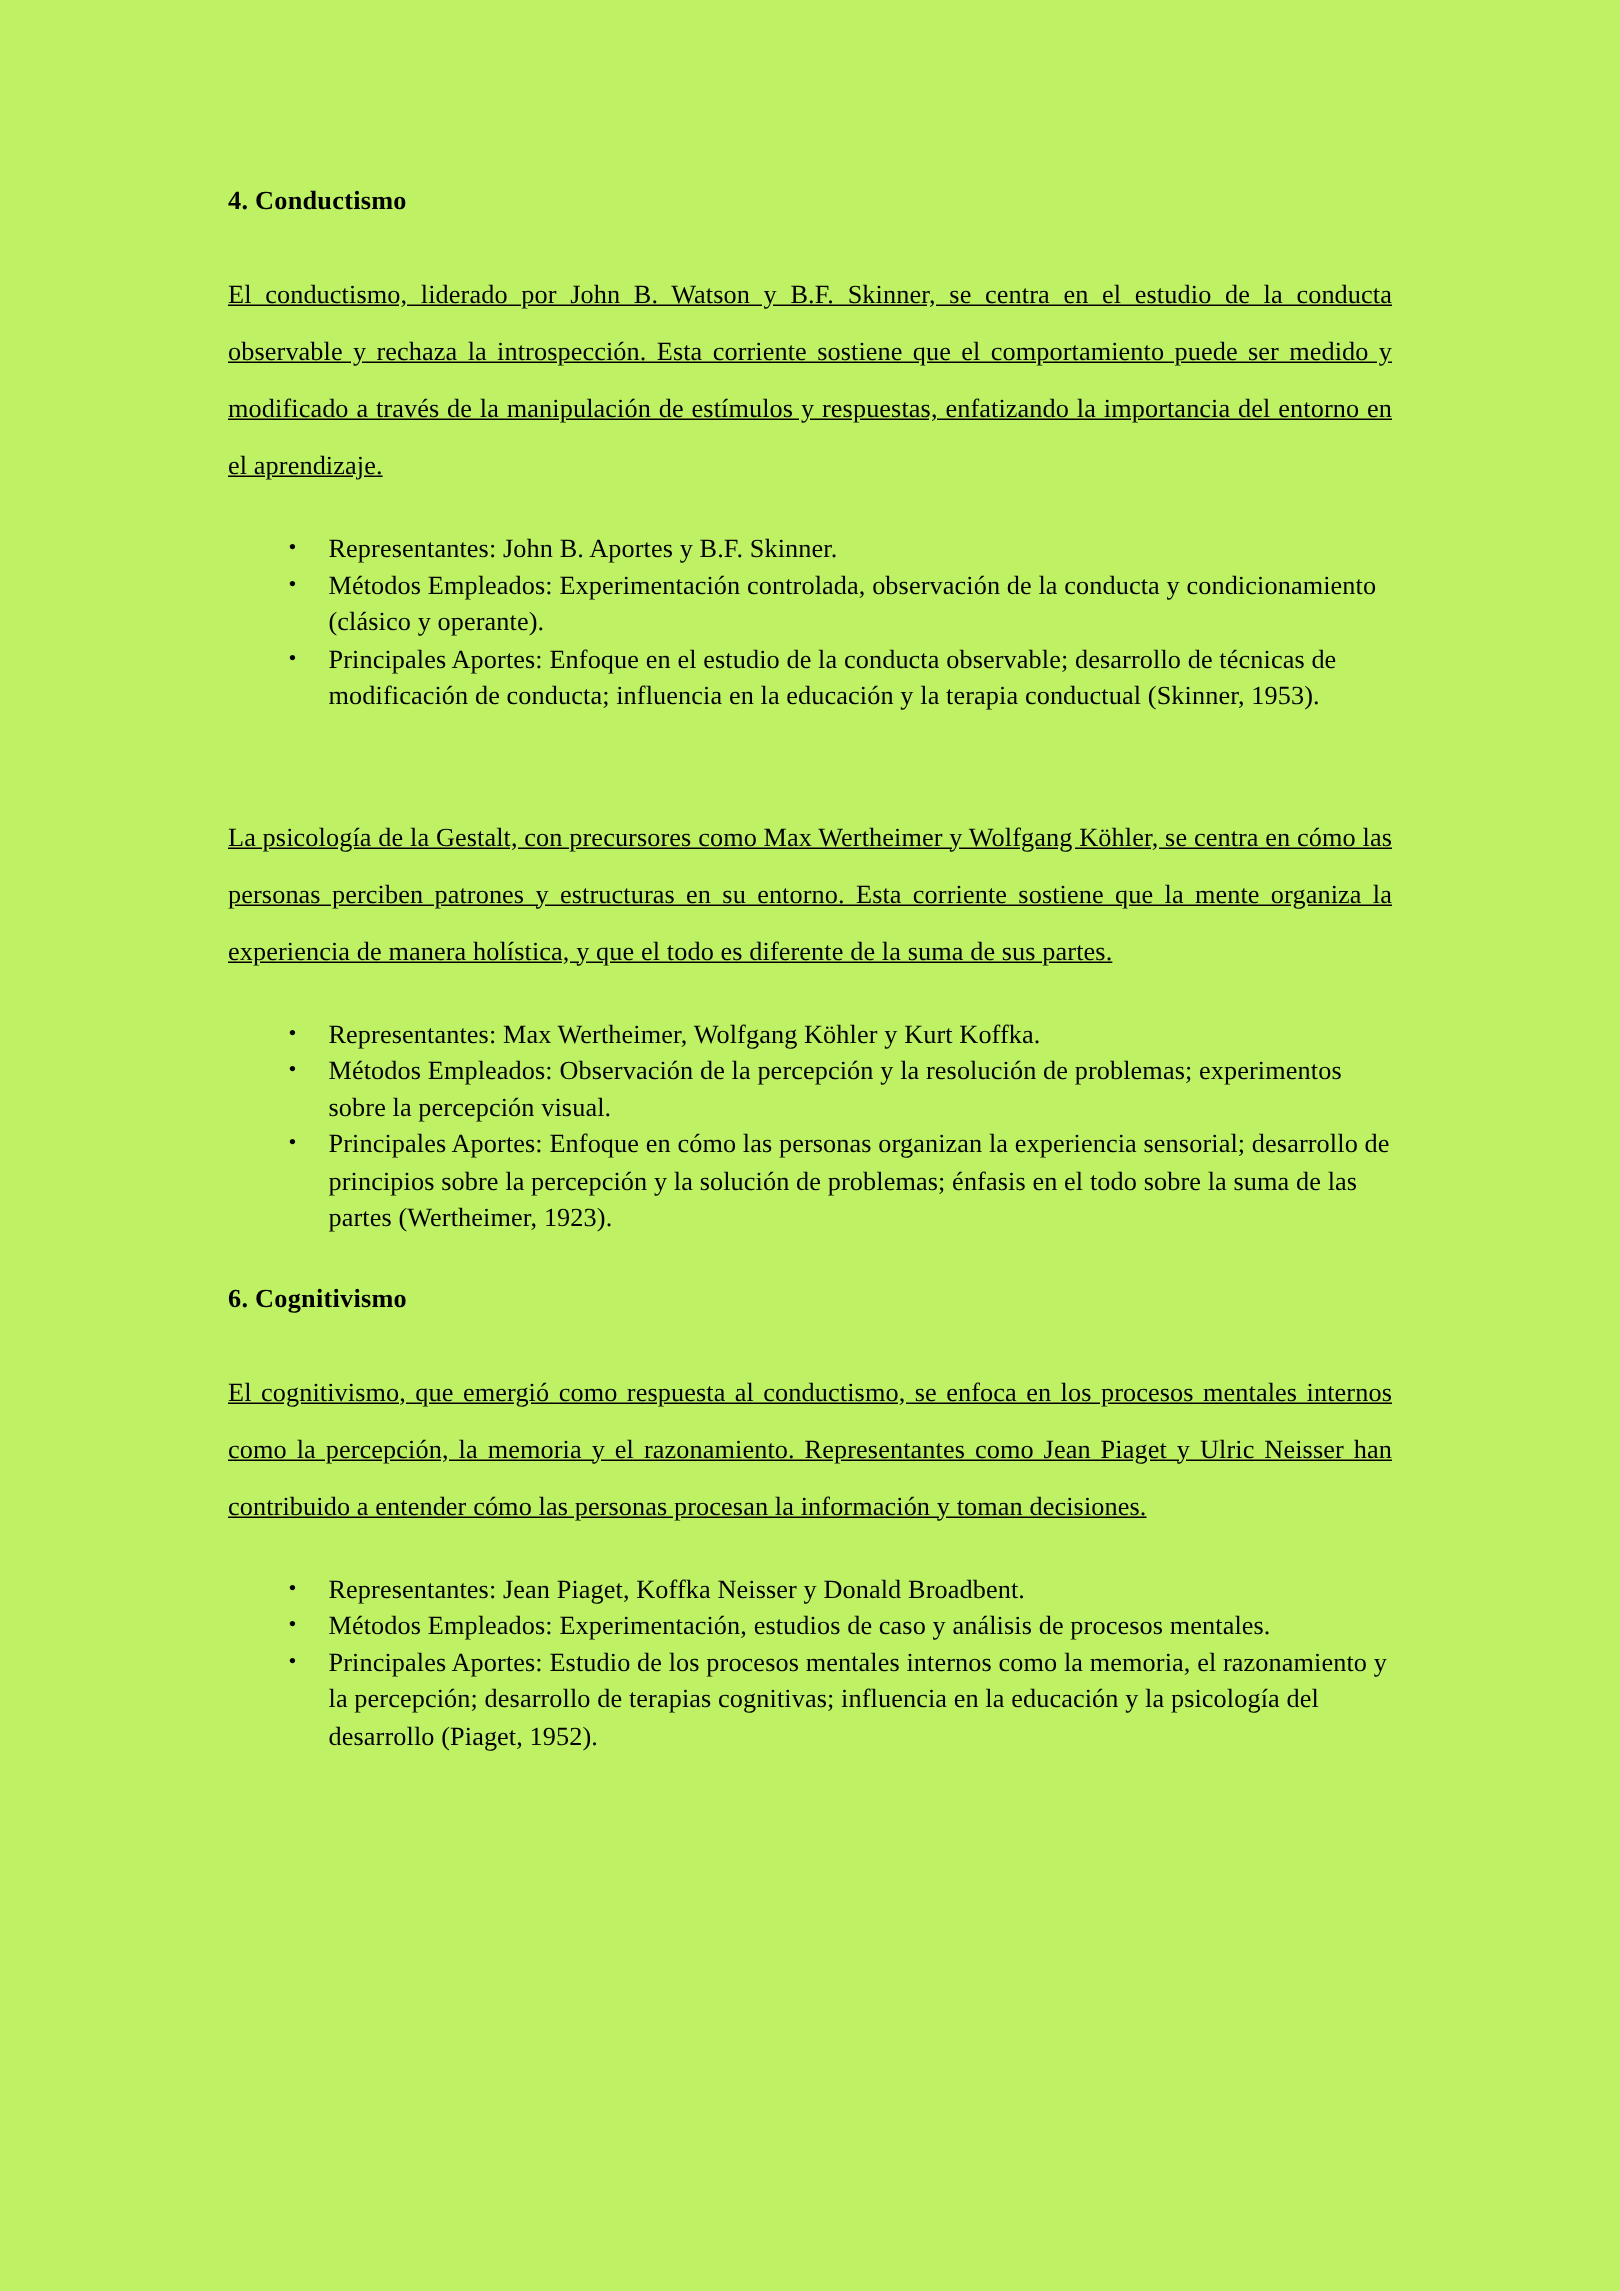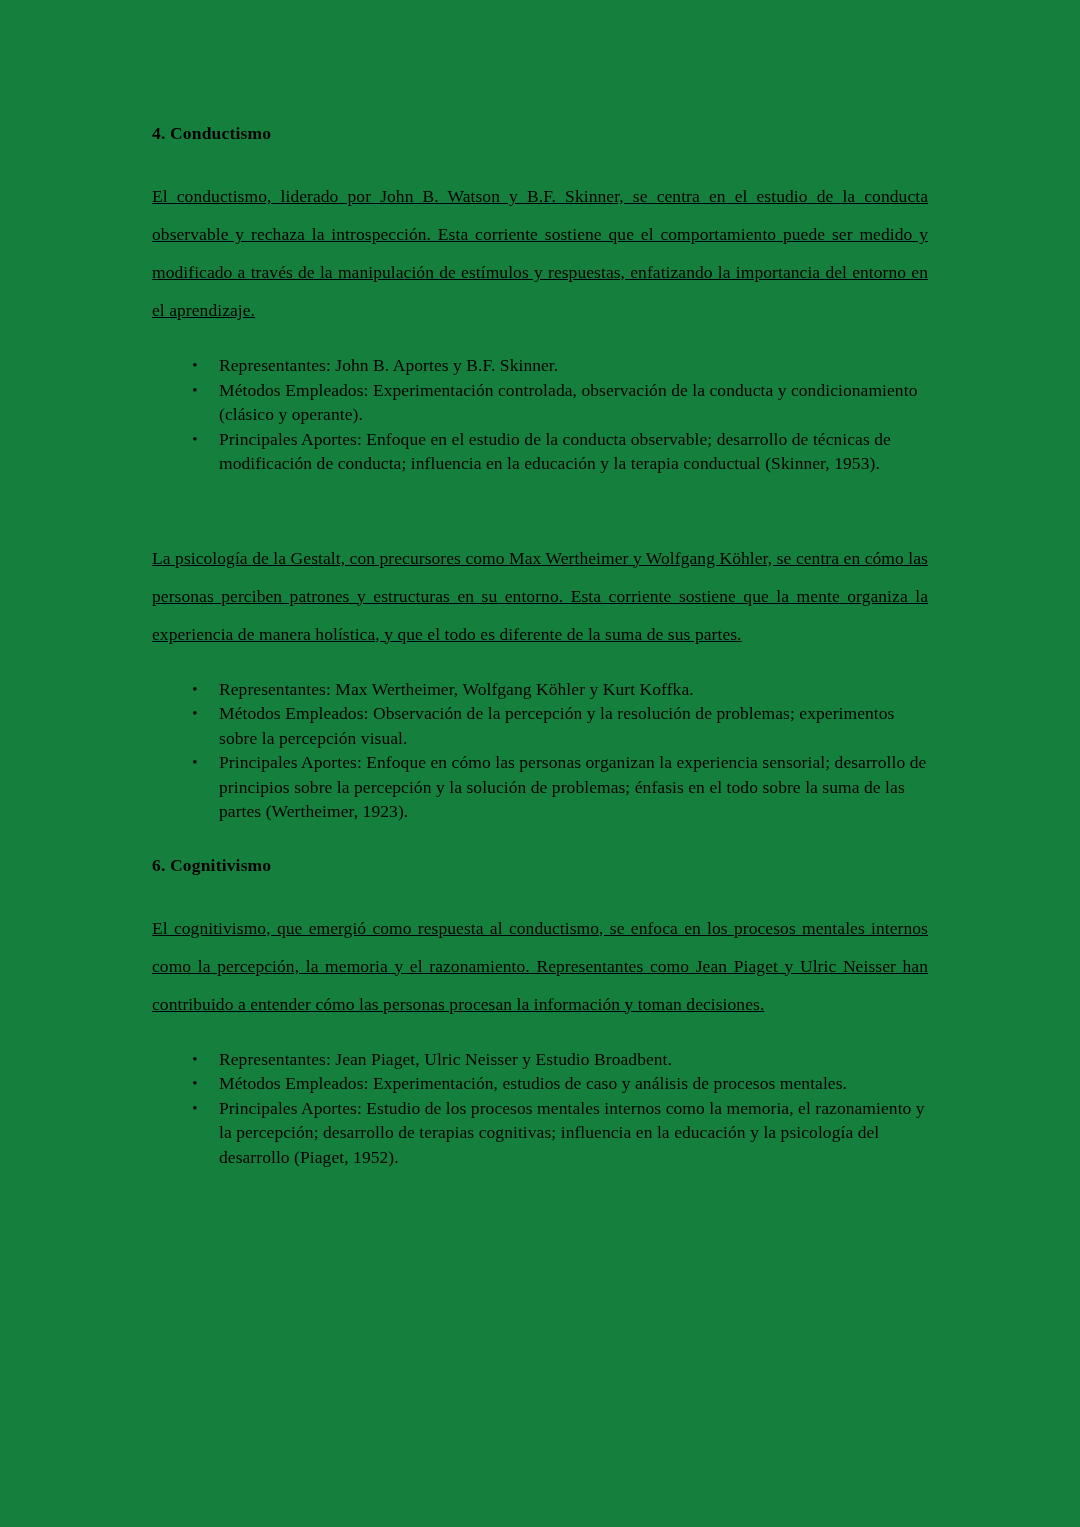--- a/index.html
+++ b/index.html
@@ -11,21 +11,21 @@
     height: 1527px;
     background: #ffffff;
     font-family: "Liberation Serif", "DejaVu Serif", serif;
     color: #000000;
     -webkit-font-smoothing: antialiased;
   }
   .page {
     position: relative;
     width: 1080px;
     height: 1527px;
-    background: #15803d;
+    background: #bef264;
     box-sizing: border-box;
     padding: 122px 152px 0 152px;
   }
   .content {
     width: 776px;
   }
 
   h2.section-heading {
     font-size: 17.5px;
     font-weight: bold;
@@ -116,21 +116,21 @@
     </ul>
 
     <div class="gap-list-to-head"></div>
 
     <h2 class="section-heading">6. Cognitivismo</h2>
     <div class="gap-head-to-par"></div>
     <p class="body-par">El cognitivismo, que emergió como respuesta al conductismo, se enfoca en los procesos mentales internos como la percepción, la memoria y el razonamiento. Representantes como Jean Piaget y Ulric Neisser han contribuido a entender cómo las personas procesan la información y toman decisiones.</p>
     <div class="gap-par-to-list"></div>
     <ul class="bullet-list">
       <li>
-        <span class="bullet-dot">•</span><span class="lead">Representantes</span><span>: Jean Piaget, Ulric Neisser y Estudio Broadbent.</span>
+        <span class="bullet-dot">•</span><span class="lead">Representantes</span><span>: Jean Piaget, Koffka Neisser y Donald Broadbent.</span>
       </li>
       <li>
         <span class="bullet-dot">•</span><span class="lead">Métodos Empleados</span><span>: Experimentación, estudios de caso y análisis de procesos mentales.</span>
       </li>
       <li>
         <span class="bullet-dot">•</span><span class="lead">Principales Aportes</span><span>: Estudio de los procesos mentales internos como la memoria, el razonamiento y la percepción; desarrollo de terapias cognitivas; influencia en la educación y la psicología del desarrollo (Piaget, 1952).</span>
       </li>
     </ul>
 
   </div>

